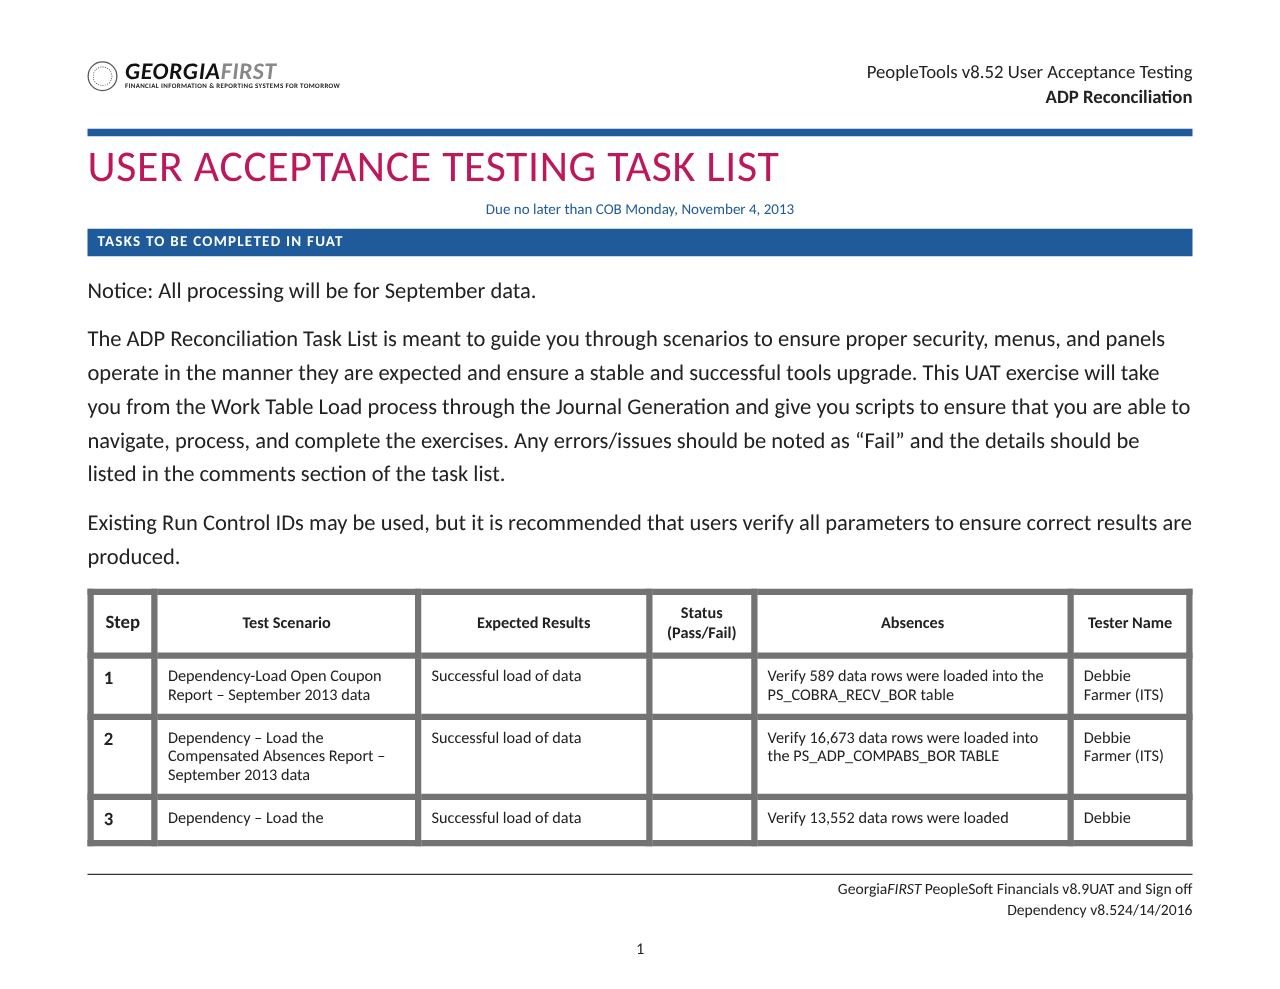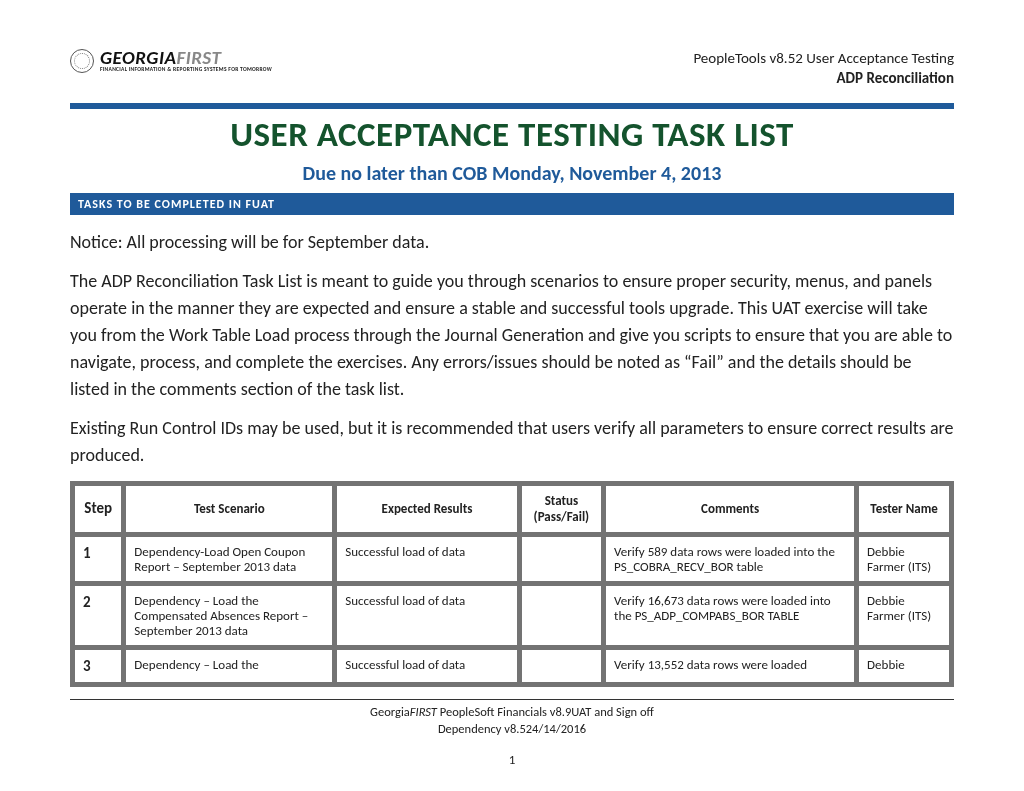--- a/index.html
+++ b/index.html
@@ -60,31 +60,31 @@
   }
   .header-right .bold { font-weight: 700; }
   .title-rule-top {
     height: 6px;
     background: #1f5a9a;
     margin: 0 0 4px 0;
   }
   .doc-title {
     font-family: Calibri, Arial, sans-serif;
     font-size: 35px;
-    color: #14532d;
-    font-weight: 700;
-    text-align: center;
+    color: #be185d;
+    font-weight: 400;
+    text-align: left;
     letter-spacing: 0.5px;
     margin: 4px 0 6px 0;
   }
   .due {
     text-align: center;
     color: #1f5a9a;
-    font-weight: 700;
-    font-size: 20px;
+    font-weight: 400;
+    font-size: 12px;
     margin-bottom: 8px;
   }
   .section-bar {
     background: #1f5a9a;
     color: #ffffff;
     font-weight: 700;
     font-size: 12px;
     letter-spacing: 1px;
     padding: 4px 8px;
     text-transform: uppercase;
@@ -124,21 +124,21 @@
     left: 70px; right: 70px;
     bottom: 24px;
     font-size: 12.5px;
   }
   .footer-rule {
     border-top: 1px solid #333;
     margin-bottom: 4px;
   }
   .footer-row {
     display: flex;
-    justify-content: center;
+    justify-content: flex-end;
     line-height: 1.35;
   }
   .footer .fi { font-style: italic; }
   .pagenum {
     text-align: center;
     font-size: 13px;
     margin-top: 14px;
   }
 </style>
 </head>
@@ -171,21 +171,21 @@
   <p>Existing Run Control IDs may be used, but it is recommended that users verify all parameters to ensure correct results are produced.</p>
 </div>
 
 <table class="task">
   <thead>
     <tr>
       <th class="col-step">Step</th>
       <th class="col-scen">Test Scenario</th>
       <th class="col-exp">Expected Results</th>
       <th class="col-stat">Status (Pass/Fail)</th>
-      <th class="col-com">Comments</th>
+      <th class="col-com">Absences</th>
       <th class="col-name">Tester Name</th>
     </tr>
   </thead>
   <tbody>
     <tr>
       <td class="col-step">1</td>
       <td>Dependency-Load Open Coupon Report – September 2013 data</td>
       <td>Successful load of data</td>
       <td></td>
       <td>Verify 589 data rows were loaded into the PS_COBRA_RECV_BOR table</td>

